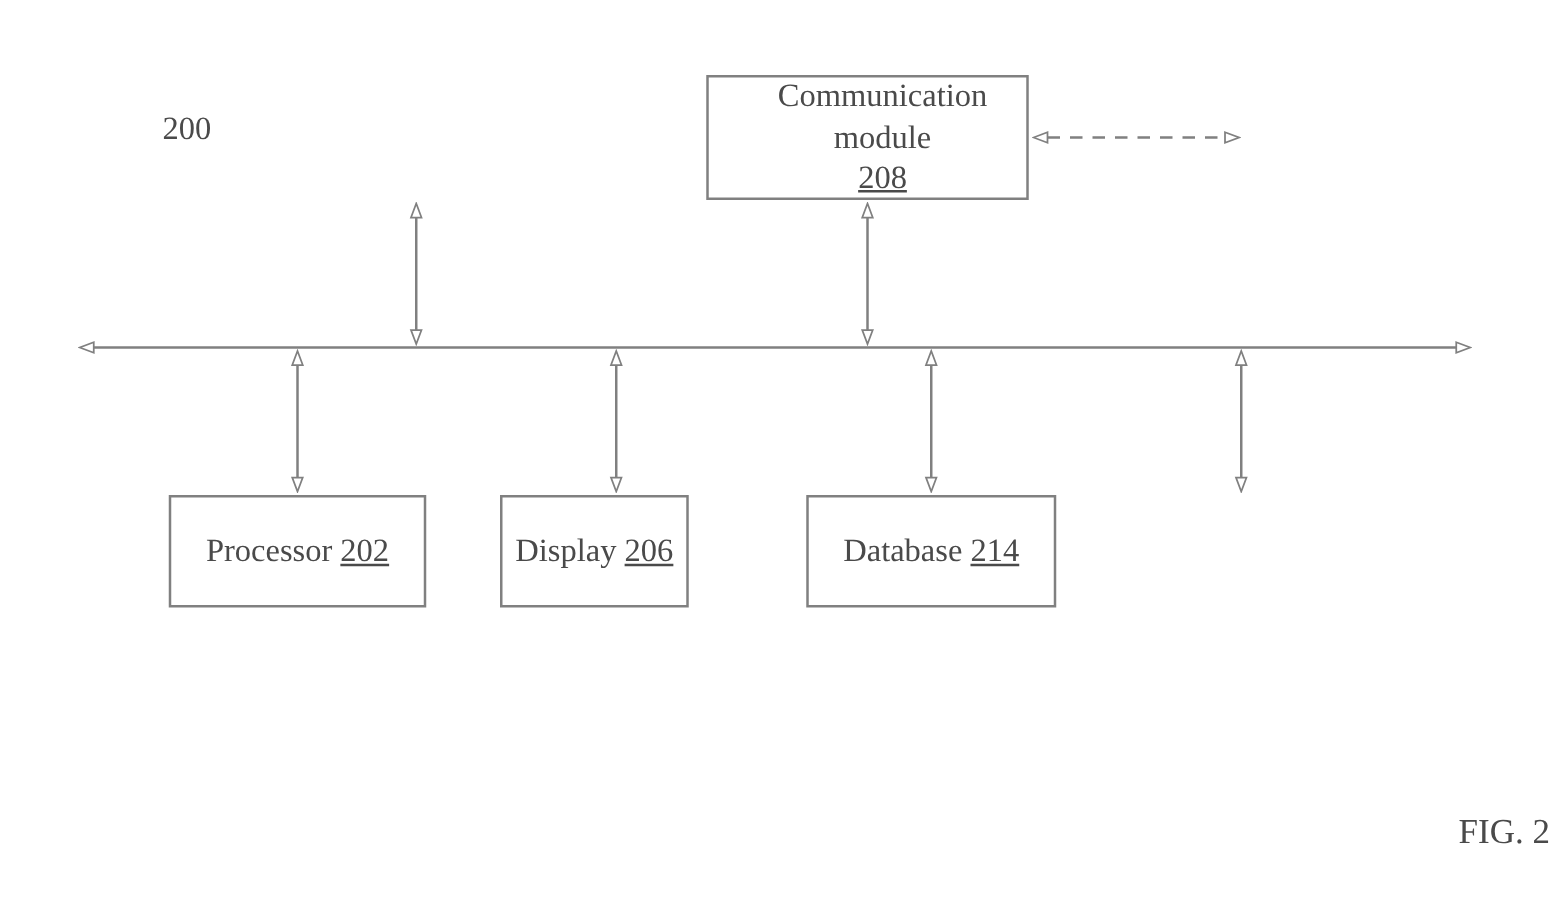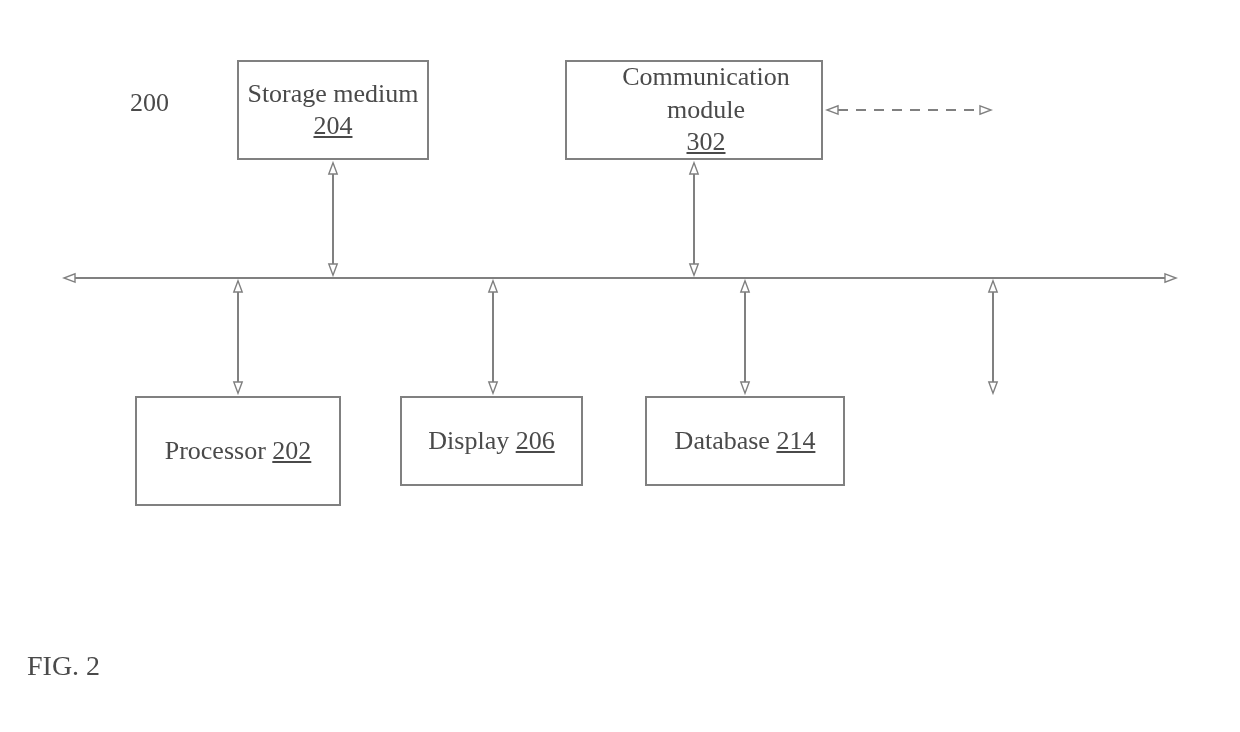--- a/index.html
+++ b/index.html
@@ -37,61 +37,54 @@
   }
   .ref {
     position: absolute;
     font-size: 26px;
   }
   .caption {
     position: absolute;
     font-size: 28px;
     left: 0;
     right: 0;
-    text-align: left;
-    padding-left: 27px;
+    text-align: right;
   }
   svg.overlay {
     position: absolute;
     left: 0;
     top: 0;
     pointer-events: none;
   }
 </style>
 </head>
 <body>
 
 <div class="canvas">
 
   <div class="ref" style="left:130px; top:88px;">200</div>
 
   <div class="caption" style="top:650px;">FIG. 2</div>
 
-  <div class="box" style="left:237px; top:60px; width:192px; height:100px;">
-    <span class="inner">
-      <span>Storage medium</span><br>
-      <span class="num">204</span>
-    </span>
-  </div>
 
   <div class="box" style="left:565px; top:60px; width:258px; height:100px;padding-left:30px;">
     <span class="inner">
       <span>Communication module</span><br>
-      <span class="num">302</span>
+      <span class="num">208</span>
     </span>
   </div>
 
-  <div class="box" style="left:135px; top:396px; width:206px; height:110px;">
+  <div class="box" style="left:135px; top:396px; width:206px; height:90px;">
     <span class="inner">
       <span>Processor</span>
       <span class="num">202</span>
     </span>
   </div>
 
-  <div class="box" style="left:400px; top:396px; width:183px; height:90px;">
+  <div class="box" style="left:400px; top:396px; width:151px; height:90px;">
     <span class="inner">
       <span>Display</span>
       <span class="num">206</span>
     </span>
   </div>
 
   <div class="box" style="left:645px; top:396px; width:200px; height:90px;text-align:center;">
     <span class="inner">
       <span>Database</span>
       <span class="num">214</span>

